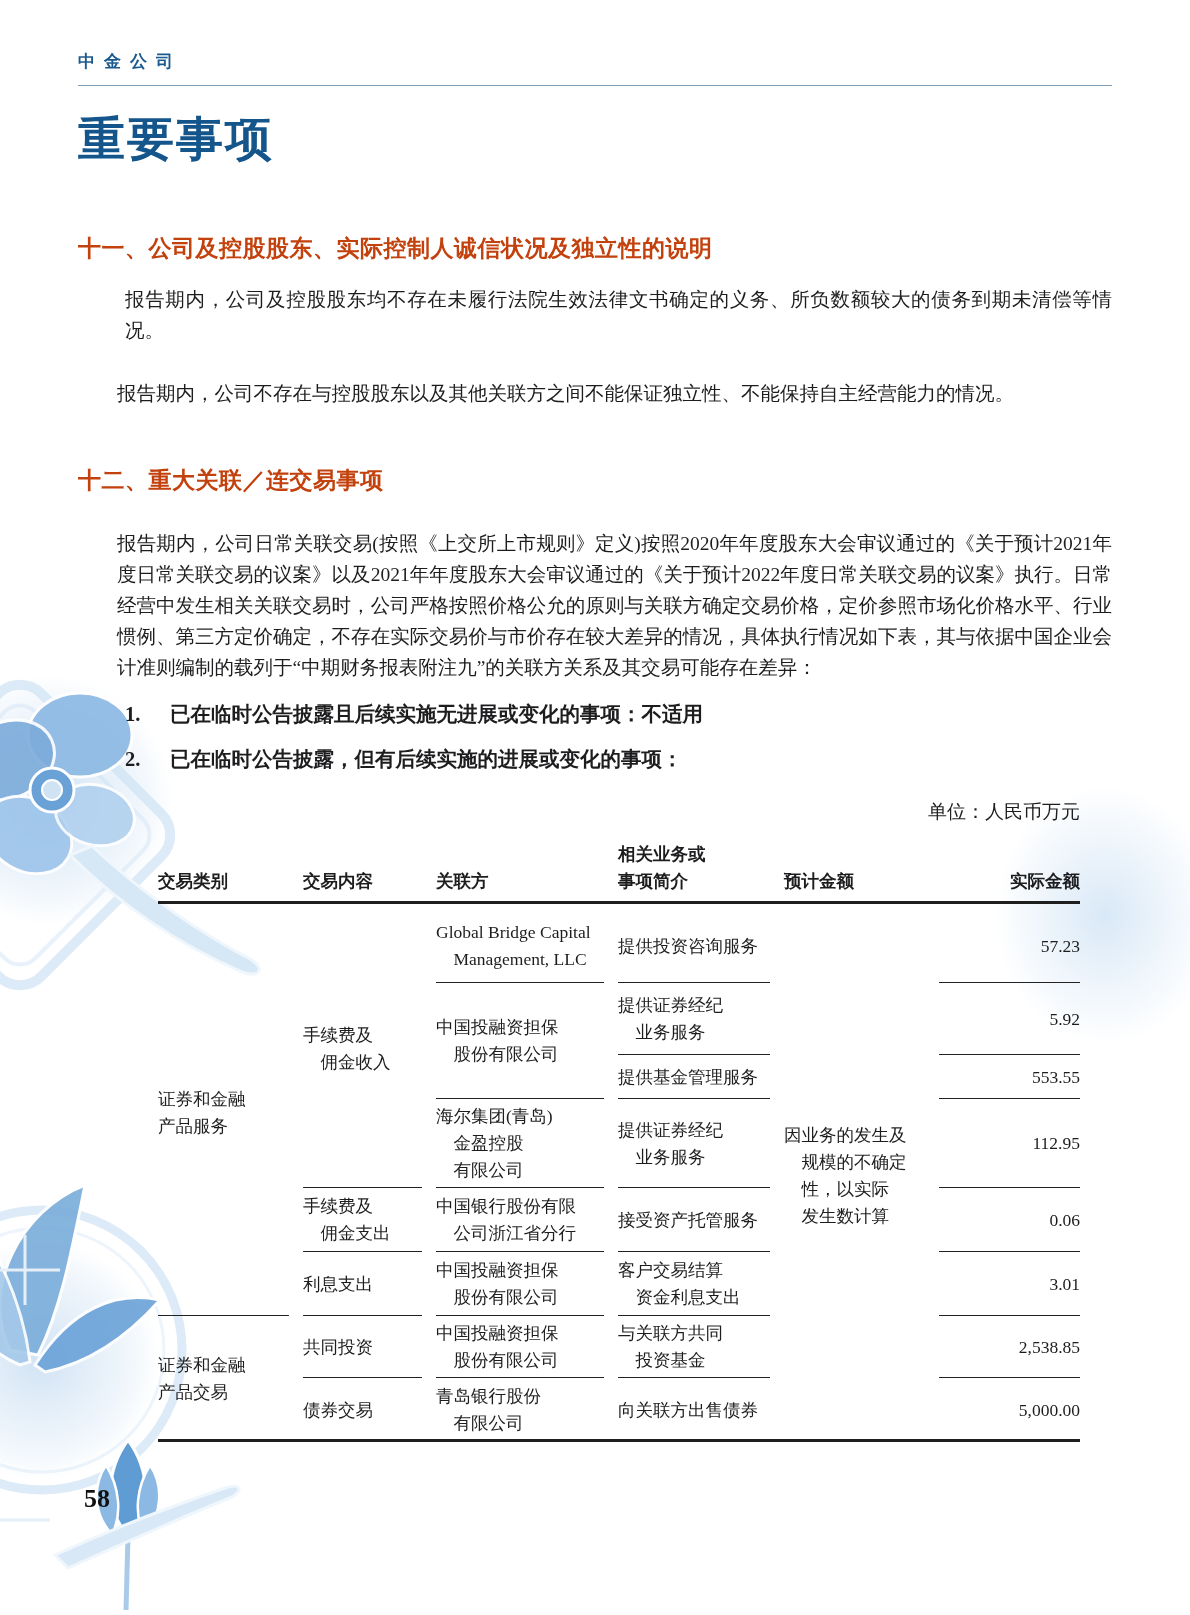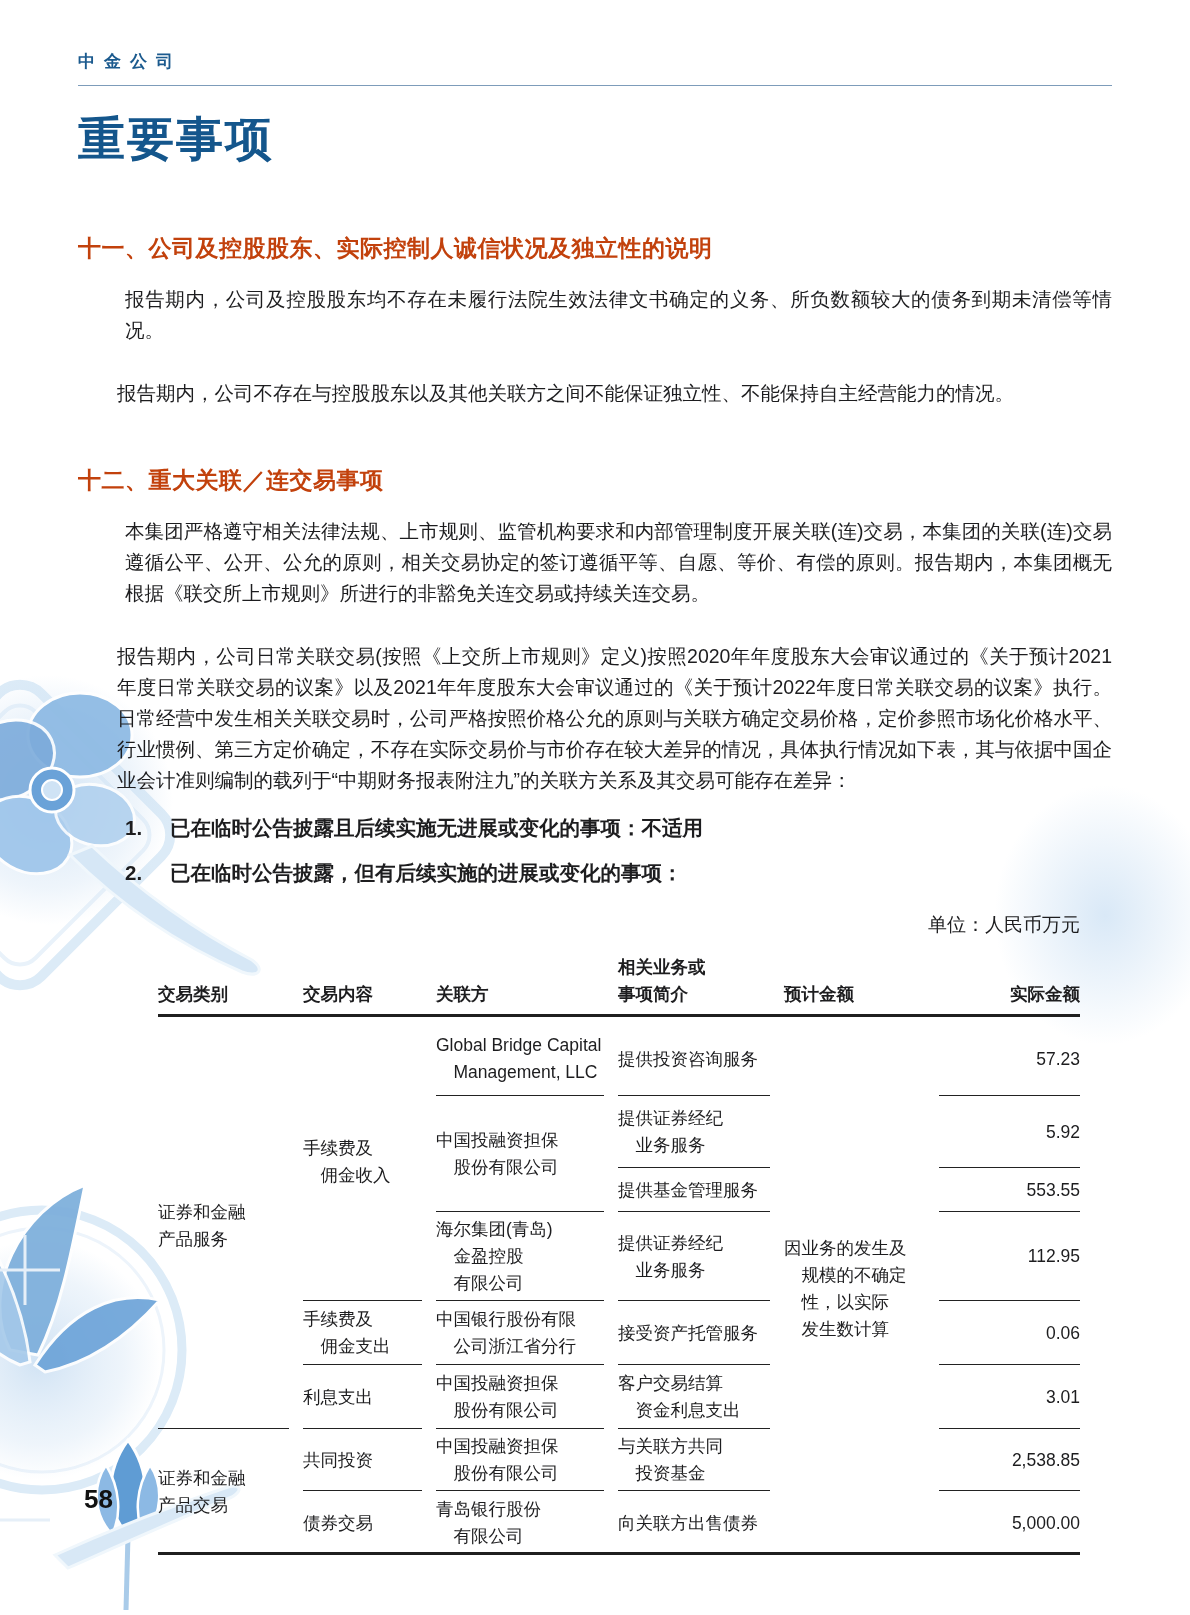--- a/index.html
+++ b/index.html
@@ -1,19 +1,19 @@
 <!DOCTYPE html>
 <html><head>
 <meta charset="utf-8">
 <style>
   html,body { margin:0; padding:0; background:#e8e8e8; }
   .page {
     position:relative; width:1190px; height:1615px; margin:0 auto;
     background:#ffffff; overflow:hidden;
-    font-family:Liberation Sans, sans-serif;
+    font-family:Liberation Serif, serif;
     color:#1d1d1f;
   }
   .content { position:relative; z-index:1; padding:0 78px; }
 
   
   .brand-row { margin-top:50px; padding-bottom:12px; border-bottom:1.5px solid #7d9cba; }
   .brand { font-size:17px; font-weight:bold; letter-spacing:9px; color:#1b5a8e; }
   .doc-title { margin-top:22px; font-size:47px; font-weight:bold; color:#14568c; letter-spacing:2px; }
 
   
@@ -114,21 +114,20 @@
       <span class="brand">中金公司</span>
     </div>
 
     <div class="doc-title">重要事项</div>
 
     <div class="sec-heading sec11-heading">十一、公司及控股股东、实际控制人诚信状况及独立性的说明</div>
     <p class="para">报告期内，公司及控股股东均不存在未履行法院生效法律文书确定的义务、所负数额较大的债务到期未清偿等情况。</p>
     <p class="para gap">报告期内，公司不存在与控股股东以及其他关联方之间不能保证独立性、不能保持自主经营能力的情况。</p>
 
     <div class="sec-heading sec12-heading">十二、重大关联／连交易事项</div>
-    <p class="para">本集团严格遵守相关法律法规、上市规则、监管机构要求和内部管理制度开展关联(连)交易，本集团的关联(连)交易遵循公平、公开、公允的原则，相关交易协定的签订遵循平等、自愿、等价、有偿的原则。报告期内，本集团概无根据《联交所上市规则》所进行的非豁免关连交易或持续关连交易。</p>
     <p class="para gap">报告期内，公司日常关联交易(按照《上交所上市规则》定义)按照2020年年度股东大会审议通过的《关于预计2021年度日常关联交易的议案》以及2021年年度股东大会审议通过的《关于预计2022年度日常关联交易的议案》执行。日常经营中发生相关关联交易时，公司严格按照价格公允的原则与关联方确定交易价格，定价参照市场化价格水平、行业惯例、第三方定价确定，不存在实际交易价与市价存在较大差异的情况，具体执行情况如下表，其与依据中国企业会计准则编制的载列于“中期财务报表附注九”的关联方关系及其交易可能存在差异：</p>
 
     <div class="num-item">
       <span class="n">1.</span>
       <span>已在临时公告披露且后续实施无进展或变化的事项：不适用</span>
     </div>
     <div class="num-item">
       <span class="n">2.</span>
       <span>已在临时公告披露，但有后续实施的进展或变化的事项：</span>
     </div>

